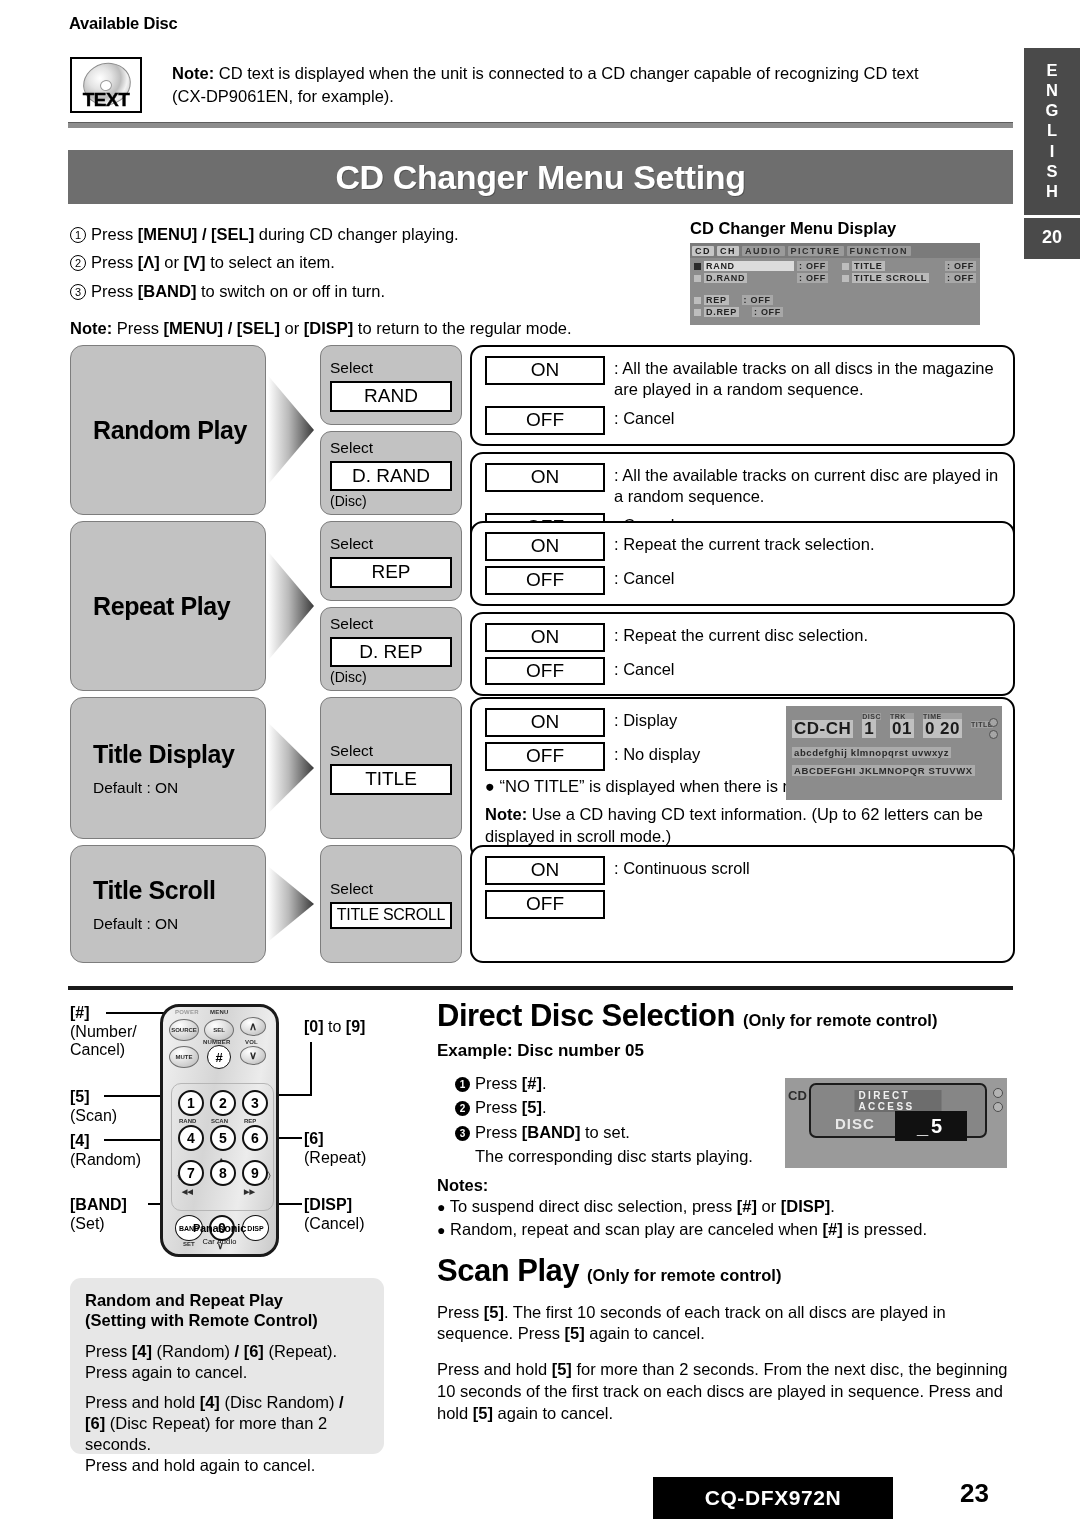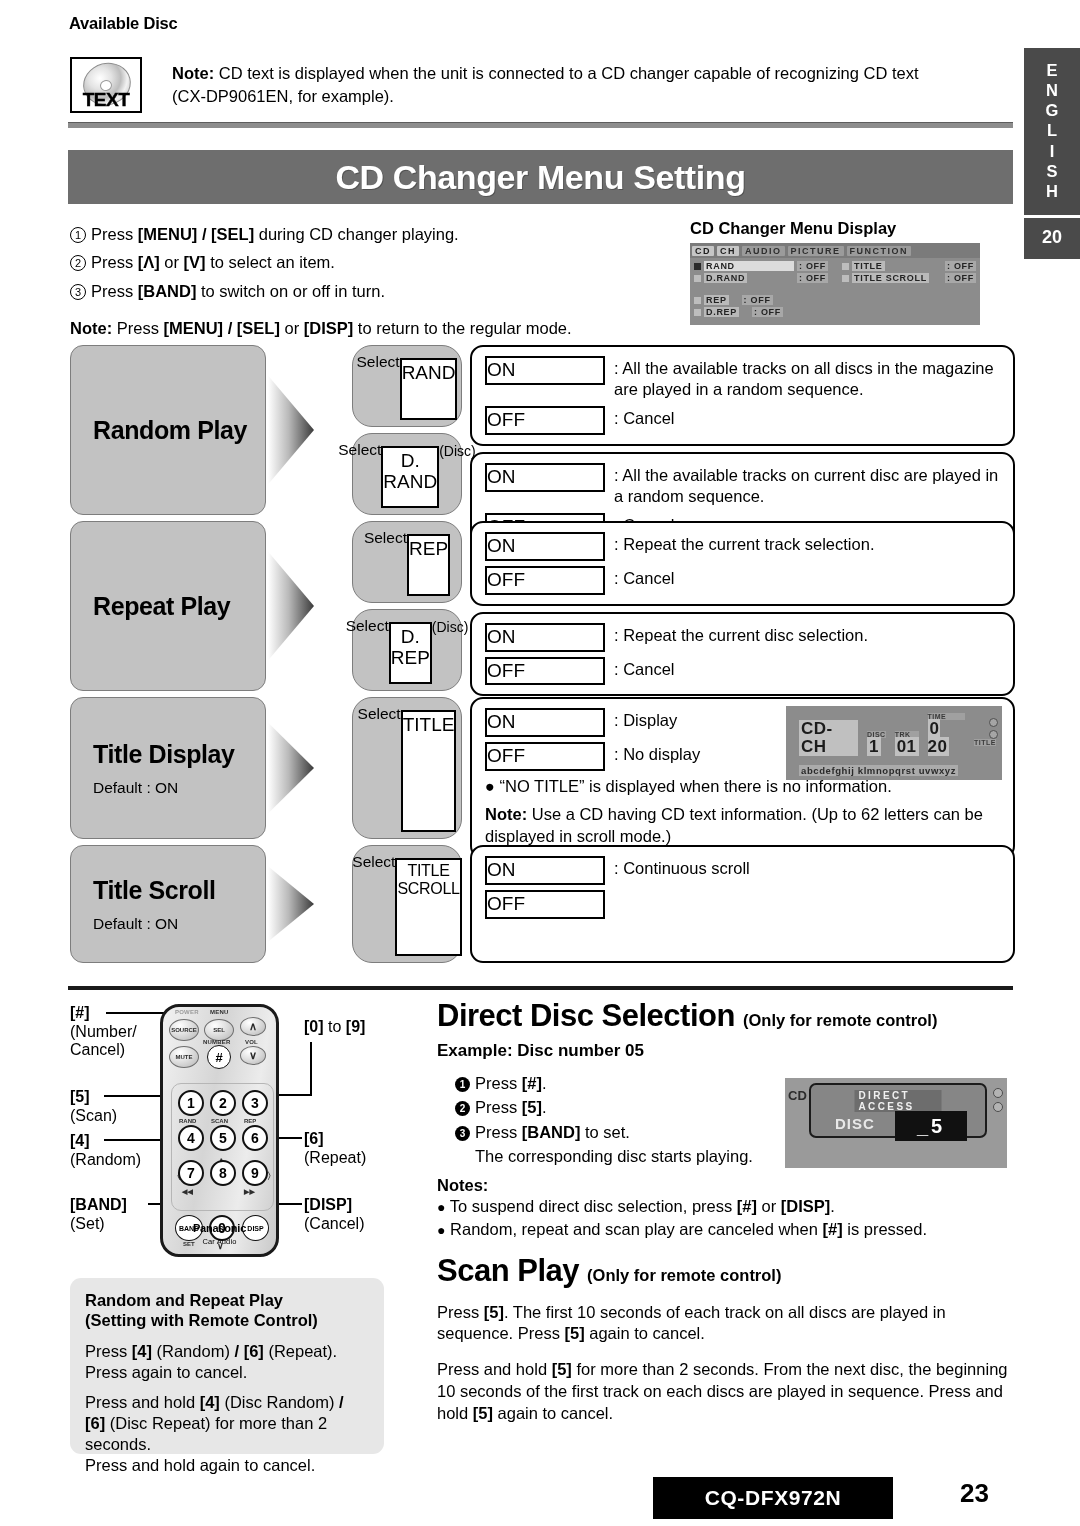--- a/index.html
+++ b/index.html
@@ -139,55 +139,55 @@
     padding: 0 0 0 22px;
   }
   .cat .cname { font-size: 25px; font-weight: bold; letter-spacing: -0.4px; }
   .cat .cdef { font-size: 15.5px; margin-top: 10px; }
 
   .arrowcol { width: 54px; flex: none; position: relative; }
   .arrow-svg { position: absolute; left: 2px; top: 50%; transform: translateY(-50%); }
 
   .selstack { width: 142px; flex: none; display: flex; flex-direction: column; gap: 6px; }
   .sel {
-    background: #c2c2c2; border: 1.6px solid #7d7d7d; border-radius: 20px;
+    background: #c2c2c2; border: 1.6px solid #7d7d7d; border-radius: 11px;
     padding: 7px 9px 6px; flex: 1;
-    display: flex; flex-direction: row; justify-content: center; margin-left: 32px;
+    display: flex; flex-direction: column; justify-content: center;
   }
   .sel .slab { font-size: 15.5px; line-height: 1.1; }
   .sel .sbtn {
     background: #fff; border: 2.2px solid #000; margin-top: 5px;
     text-align: center; font-size: 19px; padding: 2px 0 3px;
     line-height: 1.12;
   }
   .sel .sbtn.small { font-size: 16px; letter-spacing: -0.3px; }
   .sel .sdisc { font-size: 14px; margin-top: 3px; line-height: 1; }
   .sel.centered { justify-content: center; }
 
   .descstack { flex: 1; display: flex; flex-direction: column; gap: 6px; margin-left: 8px; }
   .desc {
     border: 2px solid #000; border-radius: 13px; background: #fff;
     padding: 9px 12px 9px 13px; flex: 1;
   }
   .onoffrow { display: flex; align-items: flex-start; margin-bottom: 5px; }
   .onoffrow:last-child { margin-bottom: 0; }
   .pill {
     width: 120px; flex: none; background: #fff; border: 2.2px solid #000;
-    font-size: 19px; padding: 1px 0 2px; line-height: 1.15;
+    text-align: center; font-size: 19px; padding: 1px 0 2px; line-height: 1.15;
   }
   .dtxt { font-size: 16.5px; line-height: 1.3; margin-left: 9px; padding-top: 2px; }
   .dtxt b { font-weight: bold; }
   .extra { font-size: 16.5px; line-height: 1.32; margin-top: 7px; }
   .extra b { font-weight: bold; }
   .bullet { font-size: 16.5px; line-height: 1.32; }
 
   
   .lcd-title {
-    position: absolute; right: 13px; top: 9px; width: 216px; height: 74px;
-    background: #8c8c8c; overflow: hidden; padding-left: 7px;
+    position: absolute; right: 13px; top: 9px; width: 216px; height: 94px;
+    background: #8c8c8c; overflow: hidden;
   }
   .lcd-title .tl-top {
     display: flex; align-items: flex-end; gap: 9px; padding: 7px 6px 0;
   }
   .lcd-title .big {
     font-size: 17px; font-weight: bold; color: #1c1c1c; letter-spacing: 0.5px;
     background: #c0c0c0; padding: 0 2px; line-height: 1.05;
   }
   .lcd-title .tiny {
     font-size: 7px; font-weight: bold; color: #3a3a3a; letter-spacing: .5px;

